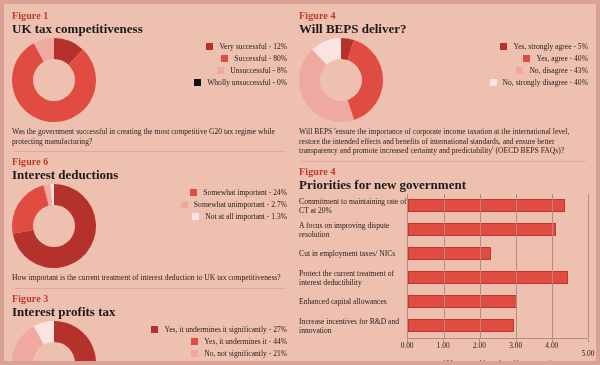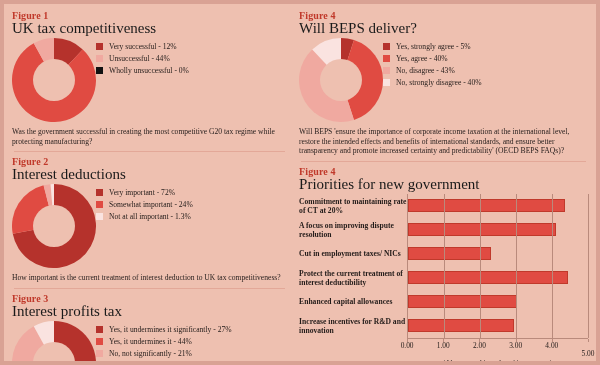--- a/index.html
+++ b/index.html
@@ -21,40 +21,40 @@
   .col-right { width: 299px; padding-left: 6px; }
 
   .fig { position: relative; }
   .divider { height: 1px; background: #e3a898; margin: 5px 2px 4px 2px; }
 
   .fig-num {
     color: #c0392b; font-weight: bold; font-size: 10px;
     letter-spacing: .1px; line-height: 12px;
   }
   .fig-title {
-    color: #1a1a1a; font-weight: normal; font-size: 15px;
+    color: #1a1a1a; font-weight: bold; font-size: 13px;
     line-height: 13px; margin-bottom: 1px;
   }
   .caption {
     font-size: 7.6px; line-height: 9.6px; color: #2b2220;
     margin-top: 1px;
   }
 
   .donut-row { display: flex; align-items: flex-start; }
   .donut-wrap { flex: 0 0 auto; padding-top: 2px; }
   .legend { flex: 1 1 auto; padding-top: 6px; }
-  .legend-item { display: flex; align-items: flex-start; margin-bottom: 3px; }
+  .legend-item { display: flex; align-items: flex-start; margin-bottom: 3px; justify-content: flex-end; }
   .swatch {
     width: 7px; height: 7px; flex: 0 0 auto;
     margin-right: 6px; margin-top: 1px;
   }
   .legend-label { font-size: 7.6px; line-height: 9px; color: #221b19; }
 
   
-  .bars-area { display: flex; margin-top: 3px; font-weight: bold; }
+  .bars-area { display: flex; margin-top: 3px; }
   .bar-labels { width: 108px; flex: 0 0 auto; }
   .bar-label {
     font-size: 7.6px; line-height: 9.2px; color: #221b19;
     height: 24px; display: flex; align-items: center;
   }
   .plot {
     position: relative; flex: 1 1 auto;
     height: 144px; border-left: 1px solid #b98a7c;
   }
   .grid-line {
@@ -100,57 +100,61 @@
                 </g>
               <circle cx="42" cy="42" r="21" fill="#eec0b0"></circle>
             </svg>
           </div>
           <div class="legend">
             <div class="legend-item">
               <span class="swatch" style="background:#b5322c"></span>
               <span class="legend-label">Very successful - 12%</span>
             </div>
             <div class="legend-item">
+              <span class="swatch" style="background:#e04b42"></span>
+              <span class="legend-label">Successful - 80%</span>
+            </div>
+            <div class="legend-item">
               <span class="swatch" style="background:#f0a9a0"></span>
-              <span class="legend-label">Unsuccessful - 44%</span>
+              <span class="legend-label">Unsuccessful - 8%</span>
             </div>
             <div class="legend-item">
               <span class="swatch" style="background:#111111"></span>
               <span class="legend-label">Wholly unsuccessful - 0%</span>
             </div>
           </div>
         </div>
         <div class="caption">Was the government successful in creating the most competitive G20 tax regime while protecting manufacturing?</div>
       </div>
 
       <div class="divider"></div>
 
       <div class="fig">
-        <div class="fig-num">Figure 2</div>
+        <div class="fig-num">Figure 6</div>
         <div class="fig-title">Interest deductions</div>
         <div class="donut-row">
           <div class="donut-wrap">
             <svg width="84" height="84" viewBox="0 0 84 84">
               <g id="donut-2">
                   <path d="M 42 42 L 42 0 A 42 42 0 1 1 0.7439354693950762 49.870015212600435 Z" fill="#b5322c"></path>
                   <path d="M 42 42 L 0.7439354693950762 49.870015212600435 A 42 42 0 0 1 31.555024739076078 1.319507232597502 Z" fill="#e04b42"></path>
                   <path d="M 42 42 L 31.555024739076078 1.319507232597502 A 42 42 0 0 1 38.57319431413737 0.14003102257074573 Z" fill="#f0a9a0"></path>
                   <path d="M 42 42 L 38.57319431413737 0.14003102257074573 A 42 42 0 0 1 41.99999999999999 0 Z" fill="#fae3e0"></path>
                 </g>
               <circle cx="42" cy="42" r="21" fill="#eec0b0"></circle>
             </svg>
           </div>
           <div class="legend">
             <div class="legend-item">
-              <span class="swatch" style="background:#b5322c"></span>
-              <span class="legend-label">Very important - 72%</span>
-            </div>
-            <div class="legend-item">
               <span class="swatch" style="background:#e04b42"></span>
               <span class="legend-label">Somewhat important - 24%</span>
+            </div>
+            <div class="legend-item">
+              <span class="swatch" style="background:#f0a9a0"></span>
+              <span class="legend-label">Somewhat unimportant - 2.7%</span>
             </div>
             <div class="legend-item">
               <span class="swatch" style="background:#fae3e0"></span>
               <span class="legend-label">Not at all important - 1.3%</span>
             </div>
           </div>
         </div>
         <div class="caption">How important is the current treatment of interest deduction to UK tax competitiveness?</div>
       </div>
 

